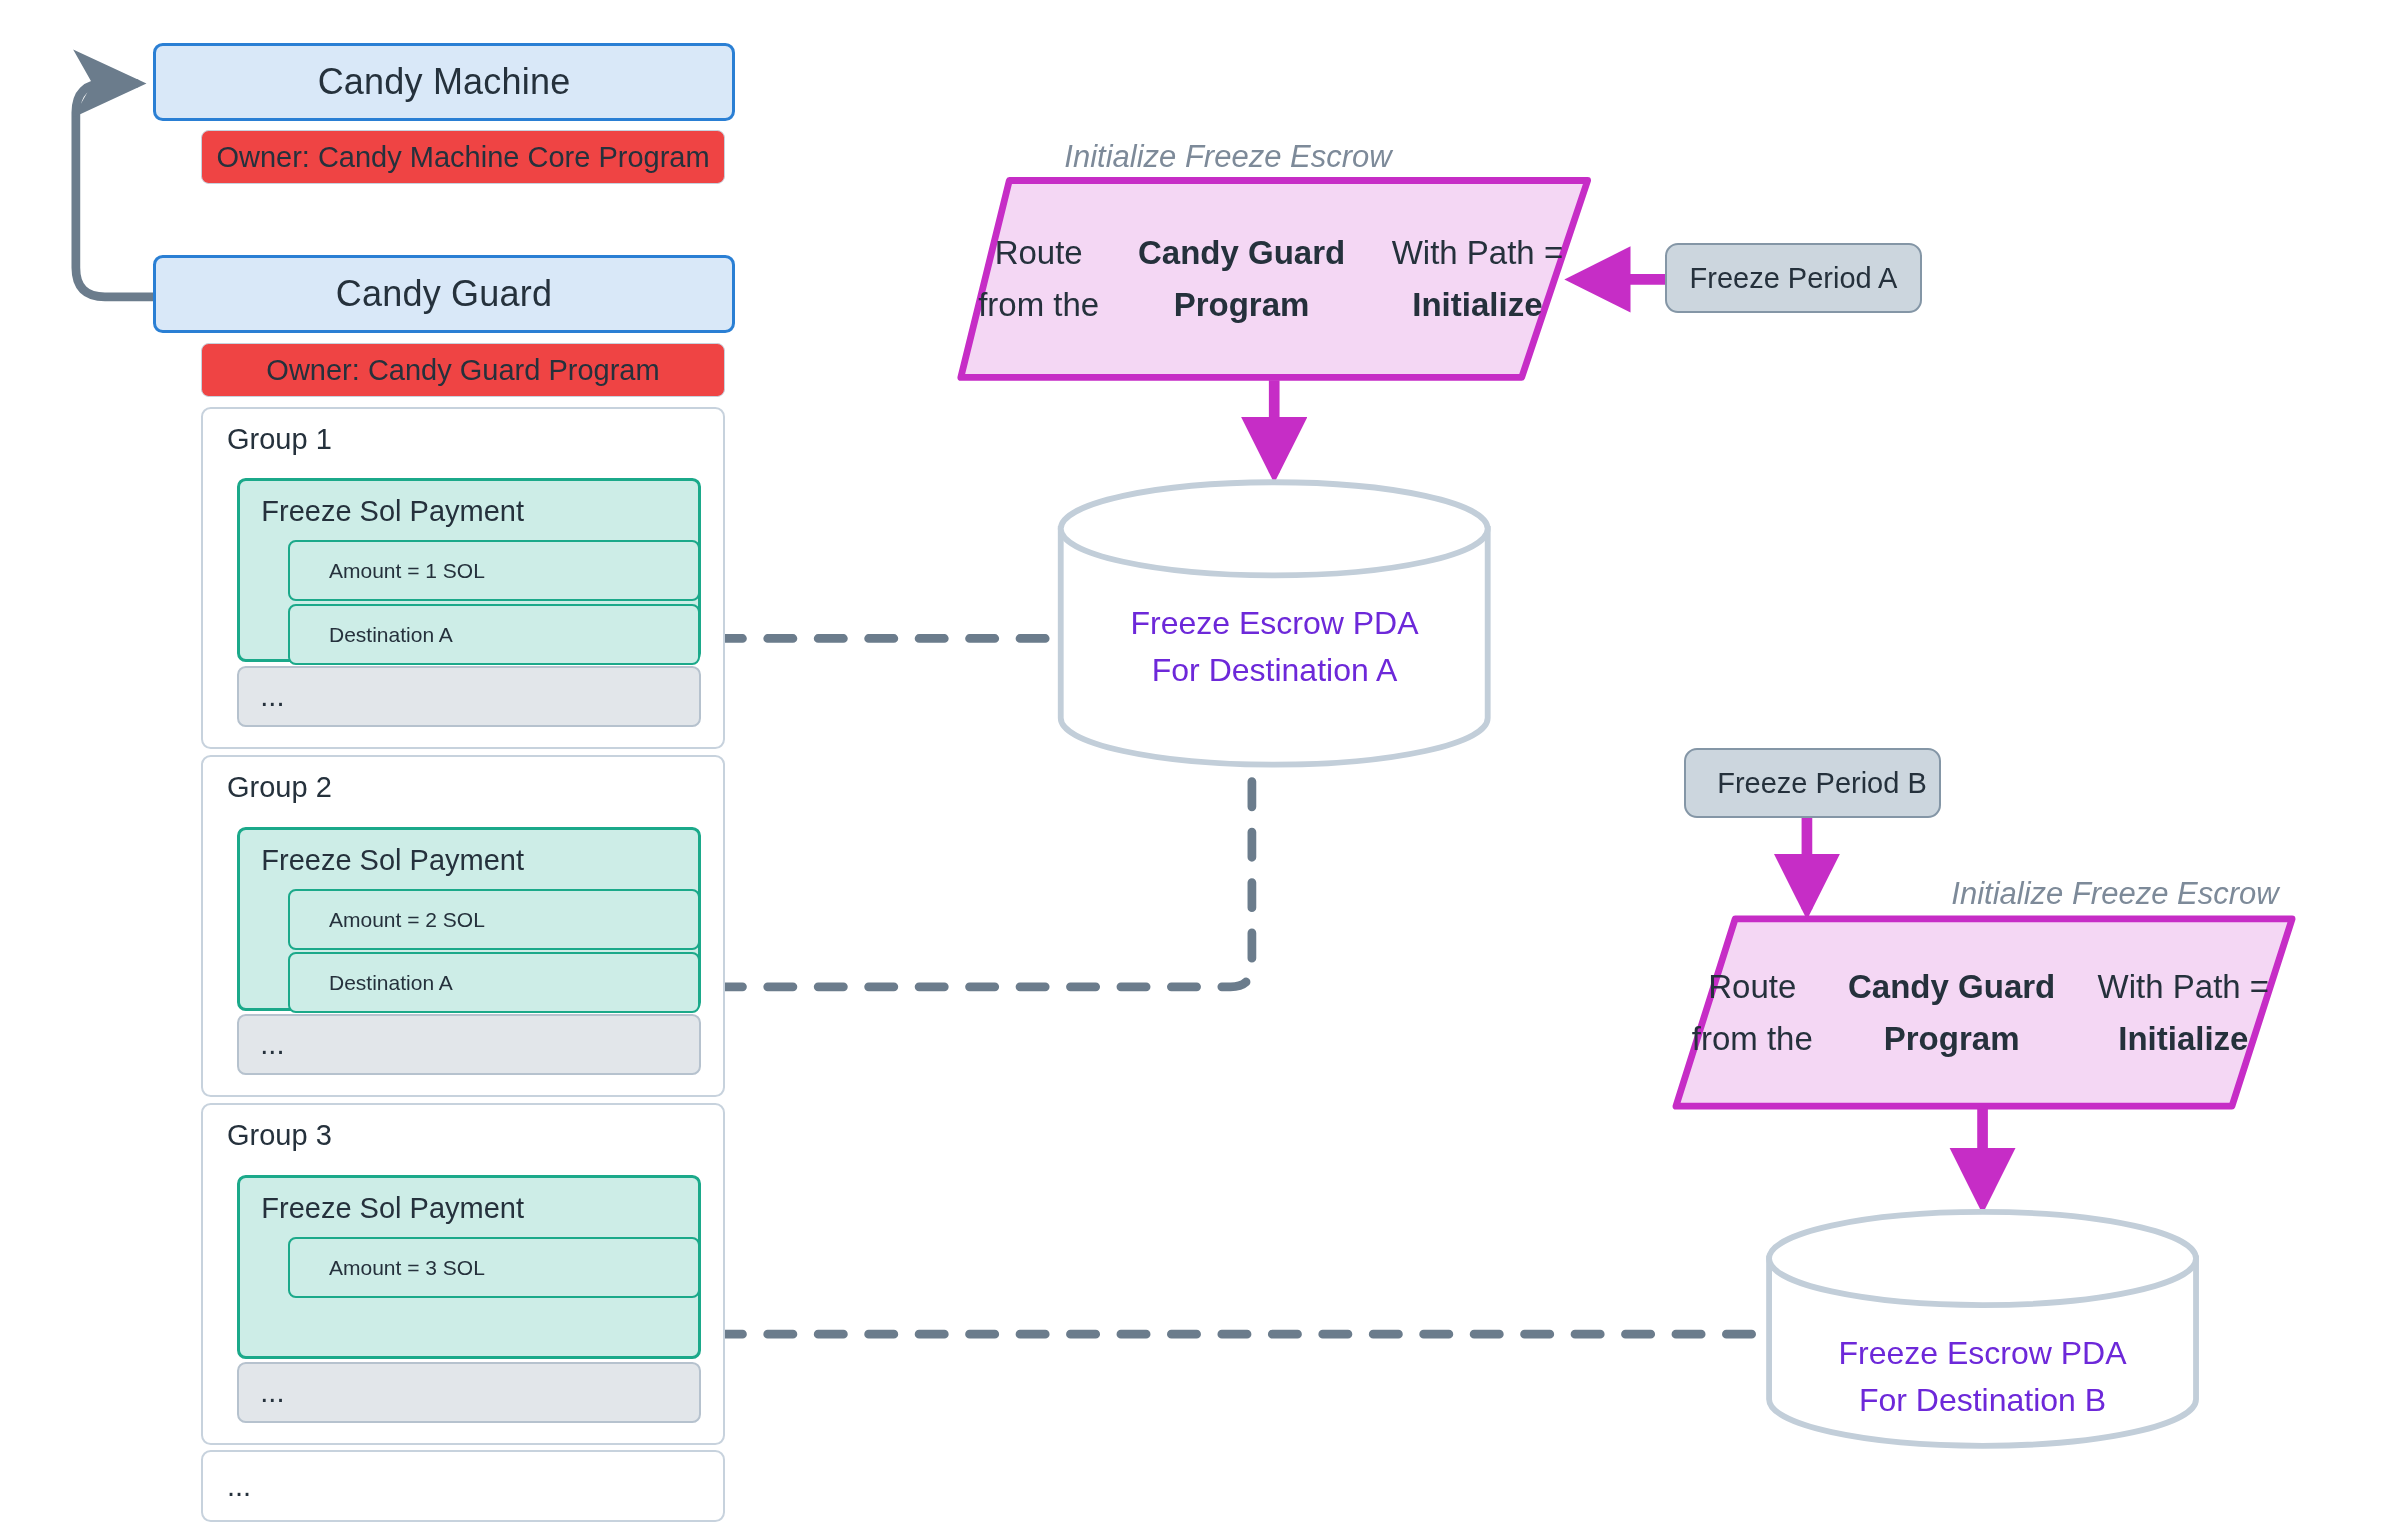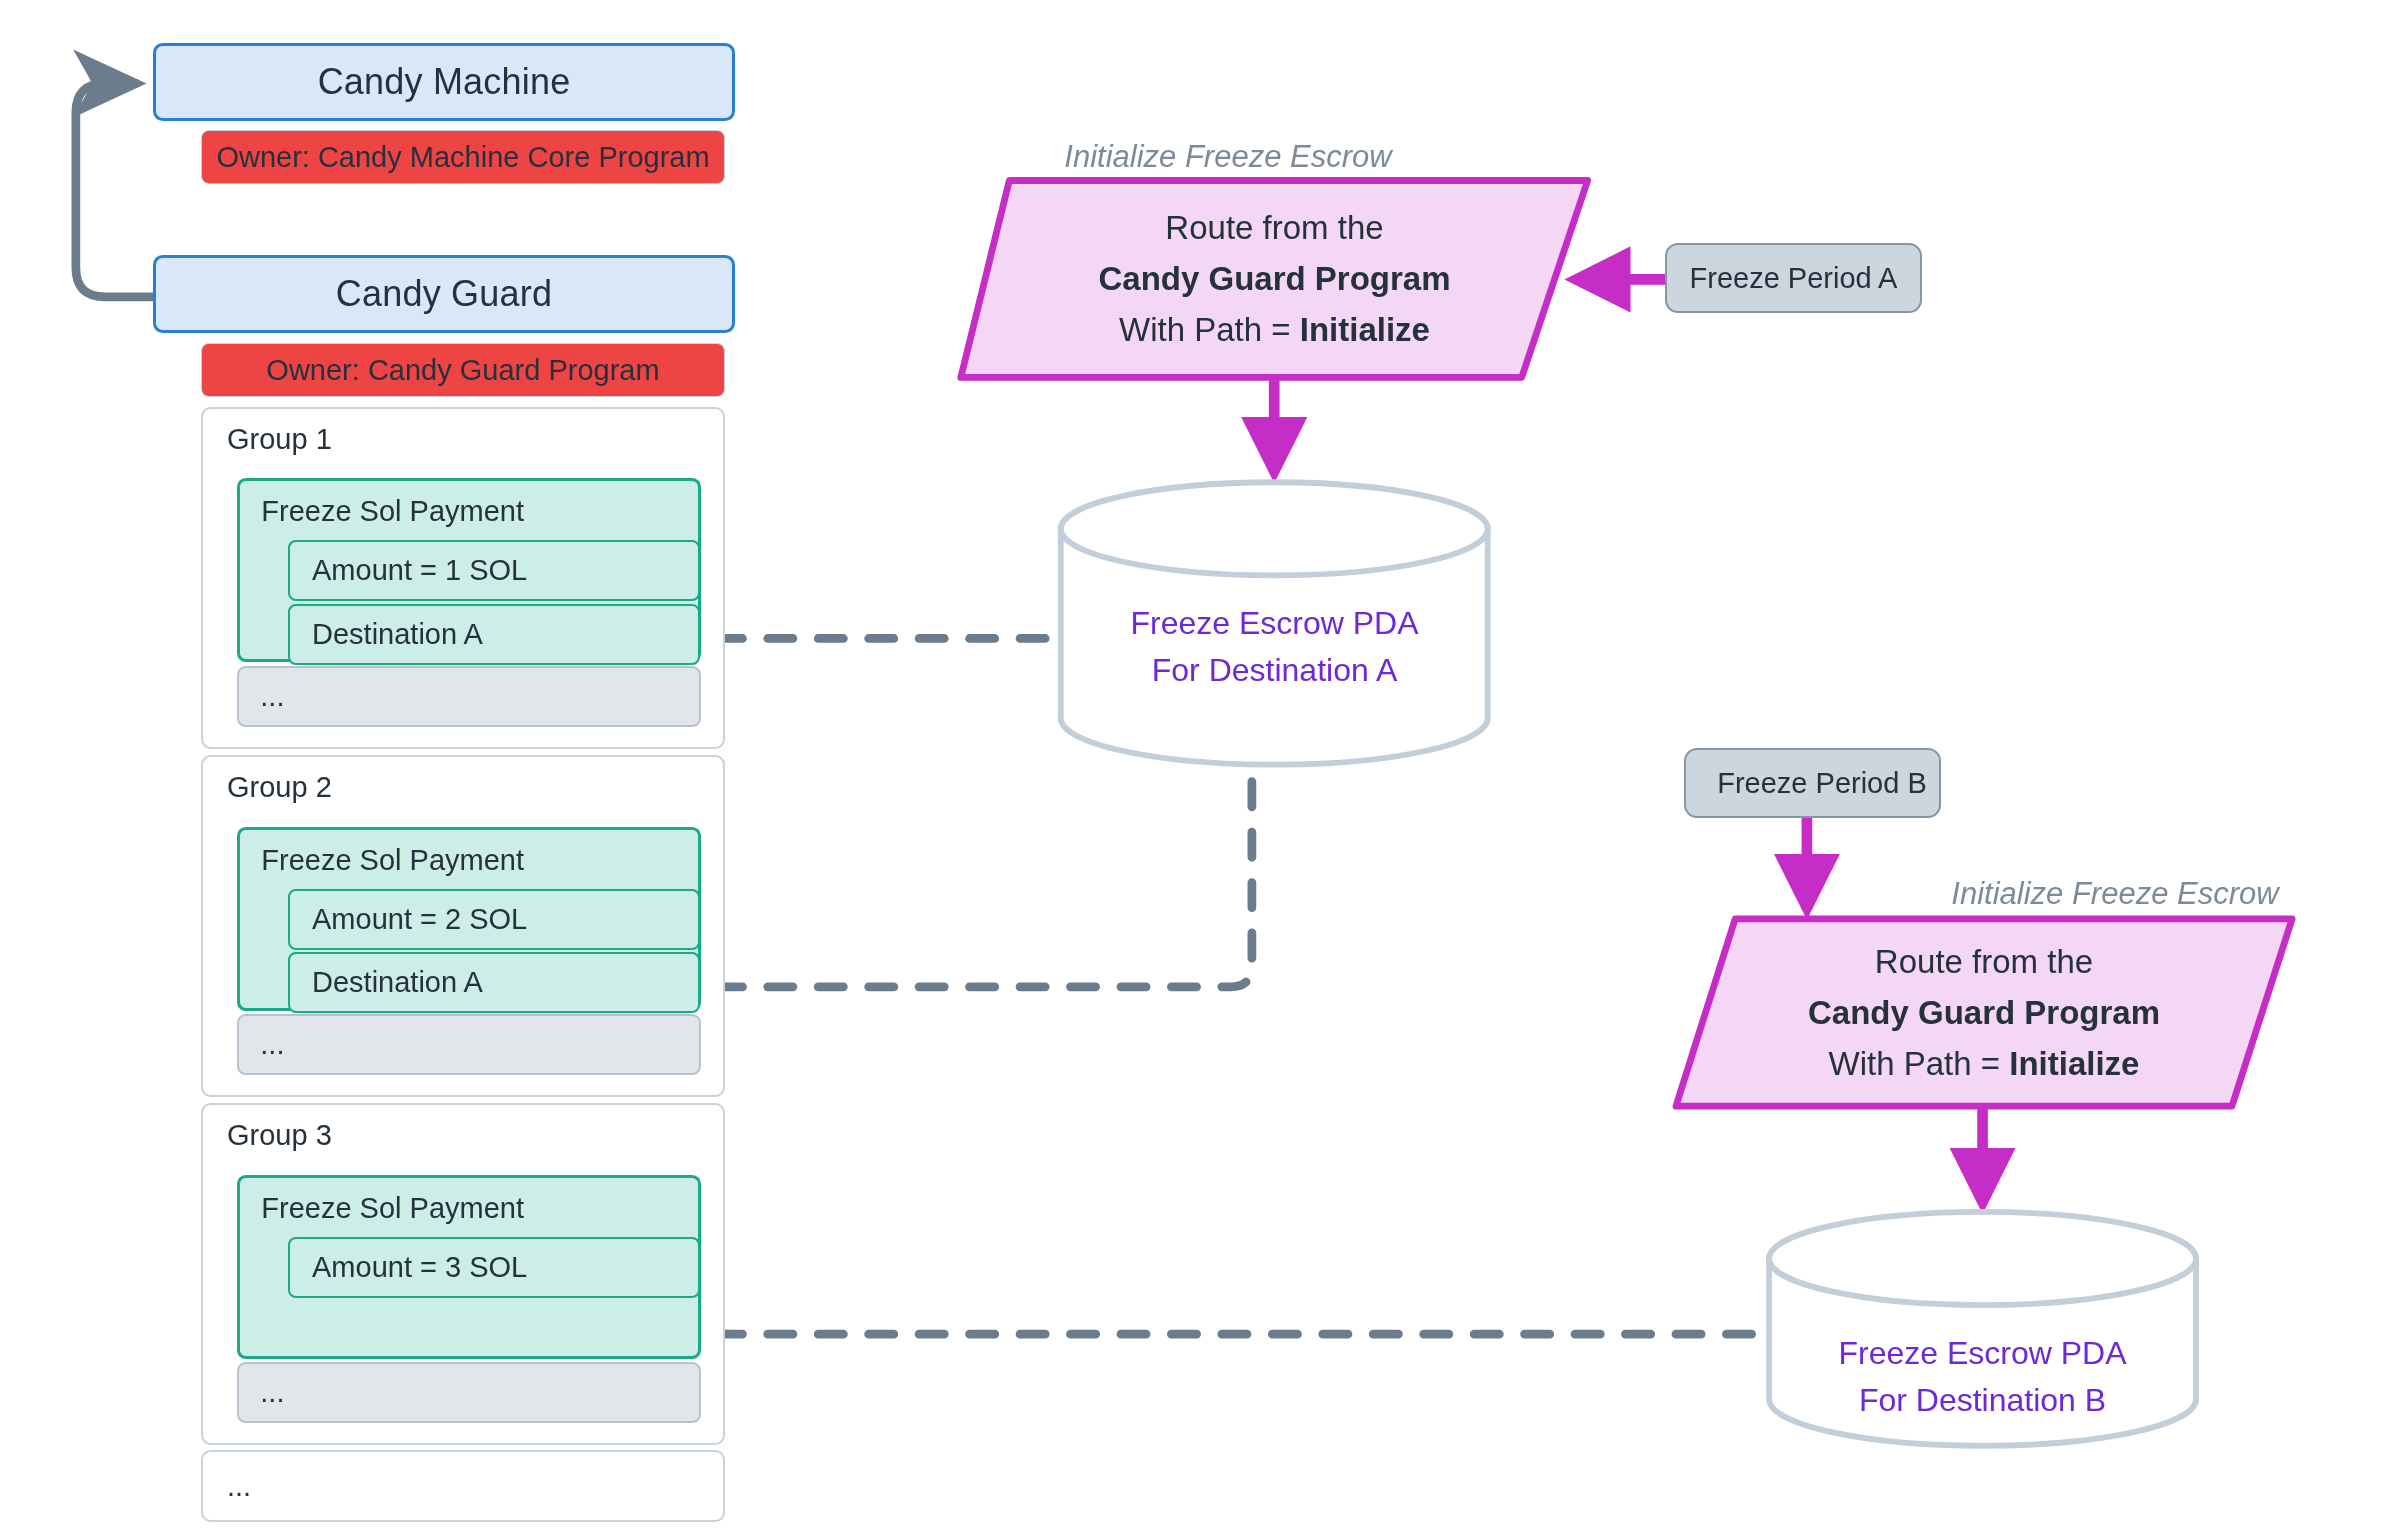--- a/index.html
+++ b/index.html
@@ -88,22 +88,22 @@
   }
   .guard-field {
     position: absolute;
     background: #cdede7;
     border: 2.9px solid #1ba98a;
     border-radius: 7.8px;
     box-sizing: border-box;
     display: flex;
     align-items: center;
     color: #25313c;
-    font-size: 29px;
-    padding-left: 22px;
+    font-size: 21px;
+    padding-left: 39px;
   }
 
   
   .ellipsis-row {
     position: absolute;
     background: #e2e6ea;
     border: 2.9px solid #b6c2ce;
     border-radius: 8.7px;
     box-sizing: border-box;
     display: flex;
@@ -129,21 +129,21 @@
     color: #7d8a99;
     font-size: 31px;
     font-style: italic;
     white-space: nowrap;
   }
   .instr-text {
     position: absolute;
     left: 0; top: 0;
     width: 100%; height: 100%;
     display: flex;
-    flex-direction: column;
+    flex-direction: row;
     align-items: center;
     justify-content: center;
     color: #25313c;
     font-size: 33px;
     line-height: 1.55;
     text-align: center;
   }
   .instr-text b { font-weight: bold; }
 
   

